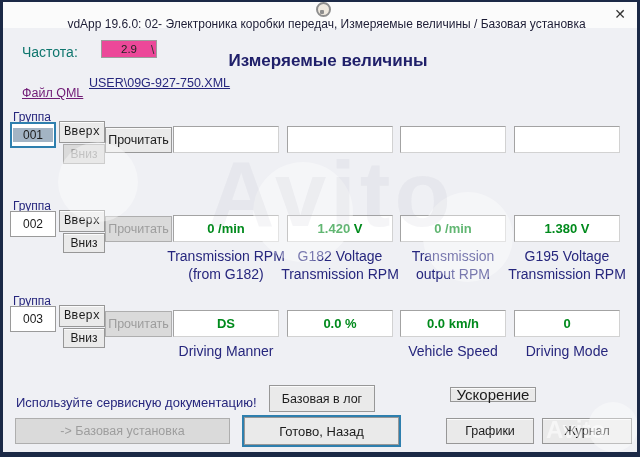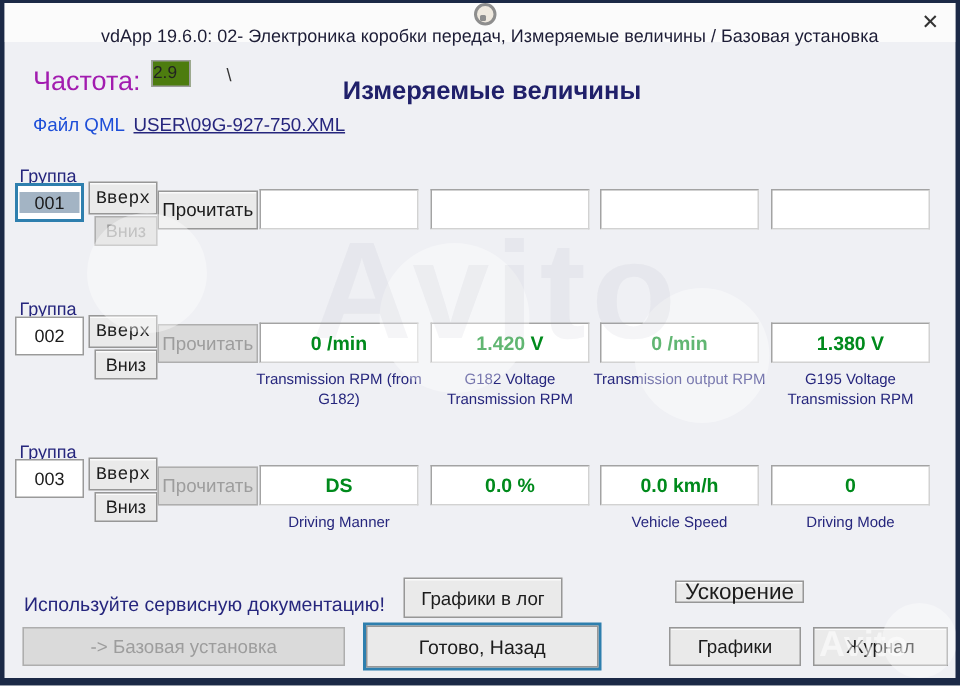--- a/index.html
+++ b/index.html
@@ -11,28 +11,28 @@
   
   .titlebar{position:absolute;top:0;left:0;right:0;height:26px;background:#fbfbfb;
     display:flex;align-items:center;padding-left:6px;box-sizing:border-box;flex-direction:column;}
   .app-icon{width:15px;height:15px;border-radius:50%;border:2px solid #8e8e8e;
     background:#efe9df;box-sizing:border-box;position:relative;flex:0 0 auto;}
   .app-icon::after{content:"";position:absolute;left:2px;bottom:1px;width:4px;height:4px;
     background:#8e8e8e;border-radius:1px;}
   .title-text{margin-left:7px;font-size:12px;color:#1d1d36;white-space:nowrap;}
   .close-btn{position:absolute;right:11px;top:4px;font-size:14px;color:#333;line-height:16px;cursor:default;}
   
-  .freq-label{position:absolute;left:19px;top:42px;font-size:18px;color:#a21caf;}
-  .freq-input{position:absolute;left:98px;top:38px;width:26px;height:18px;background:#4d7c0f;
-    border:1px solid #9c9c9c;font-size:11.5px;color:#222;
+  .freq-label{position:absolute;left:19px;top:42px;font-size:14px;color:#0f766e;}
+  .freq-input{position:absolute;left:98px;top:38px;width:56px;height:18px;background:#ec4899;
+    border:1px solid #9c9c9c;font-size:11.5px;text-align:center;color:#222;
     font-family:"Liberation Sans",sans-serif;box-sizing:border-box;padding:0;}
   .spinner{position:absolute;left:148px;top:41px;font-size:12px;color:#333;}
   .heading{position:absolute;left:195px;top:49px;width:260px;text-align:center;
     font-size:17px;font-weight:bold;color:#20206a;}
-  .file-label{position:absolute;left:19px;top:74px;font-size:12.5px;color:#1d4ed8;}
+  .file-label{position:absolute;left:19px;top:84px;font-size:12.5px;color:#701a75;text-decoration:underline;}
   .file-link{position:absolute;left:86px;top:74px;font-size:12.5px;color:#26267d;
     text-decoration:underline;cursor:pointer;}
   
   .grow{position:absolute;left:0;right:0;height:88px;}
   .r1{top:108px}.r2{top:197px}.r3{top:292px}
   .glabel{position:absolute;left:10px;top:0;font-size:12px;color:#26267d;}
   .ginput{position:absolute;left:7px;top:12px;width:46px;height:26px;background:#fff;
     border:1px solid #9a9a9a;box-sizing:border-box;display:flex;align-items:center;
     justify-content:center;font-size:12px;color:#1b1b1b;}
   .ginput.focused{border:2px solid #2e7fae;}
@@ -43,21 +43,21 @@
   .btn.disabled{color:#9d9d9d;background:#dadada;border-color:#aeaeae;box-shadow:none;}
   .btn-up{left:56px;top:11px;width:46px;height:22px;font-family:Liberation Mono, monospace;}
   .btn-down{left:60px;top:34px;width:42px;height:20px;}
   .btn-read{left:102px;top:17px;width:67px;height:26px;font-size:12.5px;}
   .value-box{position:absolute;top:16px;width:106px;height:27px;background:#fff;
     border:1px solid #a3a3a3;border-right-color:#d2d2d2;border-bottom-color:#d2d2d2;
     box-sizing:border-box;display:flex;align-items:center;justify-content:center;
     font-size:13px;font-weight:bold;color:#008a1c;}
   .c0{left:170px}.c1{left:284px}.c2{left:397px}.c3{left:511px}
   .field-label{position:absolute;top:48px;width:120px;text-align:center;
-    font-size:10px;color:#26267d;line-height:1.3;}
+    font-size:14px;color:#26267d;line-height:1.3;}
   .l0{left:163px}.l1{left:277px}.l2{left:390px}.l3{left:504px}
   
   .notice{position:absolute;left:13px;top:393px;font-size:13px;color:#26267d;}
   .btn-addlog{left:266px;top:383px;width:106px;height:27px;font-size:12.5px;}
   .btn-accel{left:447px;top:385px;width:86px;height:15px;font-size:15px;}
   .btn-basic{left:12px;top:416px;width:215px;height:26px;font-size:12.5px;}
   .btn-done{left:241px;top:415px;width:155px;height:28px;font-size:13px;
     box-shadow:0 0 0 2px #2e7fae;}
   .btn-graph{left:443px;top:416px;width:88px;height:26px;font-size:12.5px;}
   .btn-journal{left:539px;top:416px;width:90px;height:26px;font-size:12.5px;}
@@ -130,21 +130,21 @@
     <div class="value-box c0">DS</div>
     <div class="value-box c1">0.0 %</div>
     <div class="value-box c2">0.0 km/h</div>
     <div class="value-box c3">0</div>
     <div class="field-label l0">Driving Manner</div>
     <div class="field-label l2">Vehicle Speed</div>
     <div class="field-label l3">Driving Mode</div>
   </div>
 
   <div class="notice">Используйте сервисную документацию!</div>
-  <div class="btn btn-addlog">Графики в лог</div>
+  <div class="btn btn-addlog">Базовая в лог</div>
   <div class="btn btn-accel">Ускорение</div>
   <div class="btn btn-basic disabled">-&gt; Базовая установка</div>
   <div class="btn btn-done">Готово, Назад</div>
   <div class="btn btn-graph">Графики</div>
   <div class="btn btn-journal">Журнал</div>
 
   <div class="wm wm-circle" style="left:55px;top:140px;width:80px;height:80px;"></div>
   <div class="wm wm-circle" style="left:250px;top:160px;width:100px;height:100px;"></div>
   <div class="wm wm-circle" style="left:420px;top:190px;width:90px;height:90px;"></div>
   <div class="wm wm-circle" style="left:585px;top:400px;width:50px;height:50px;"></div>

